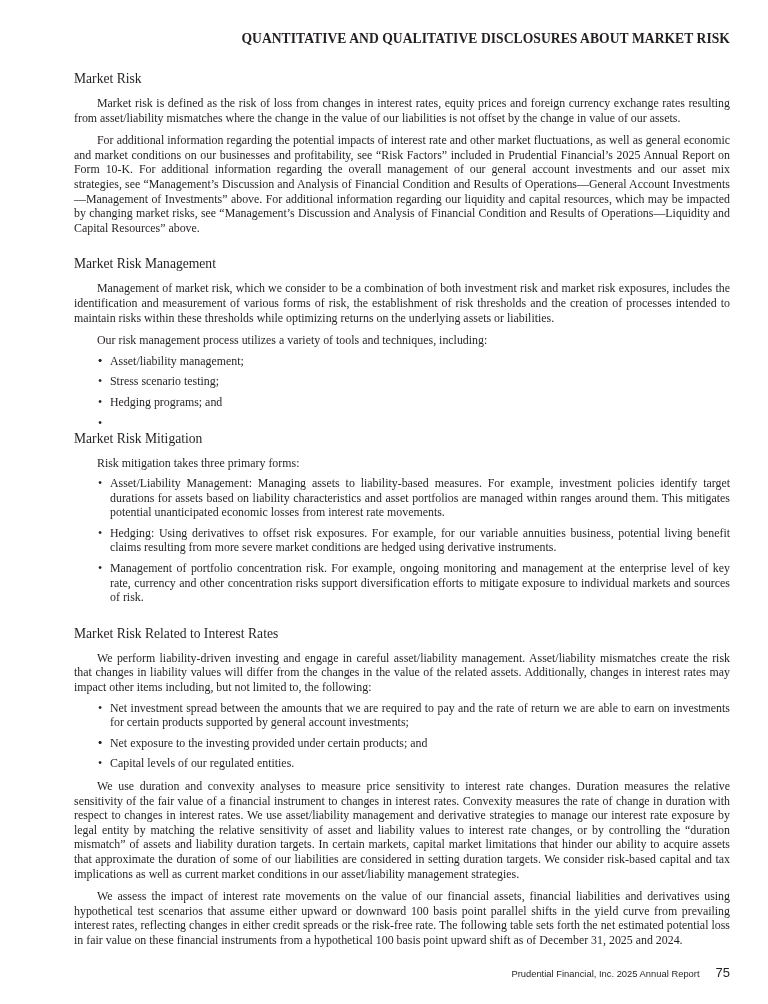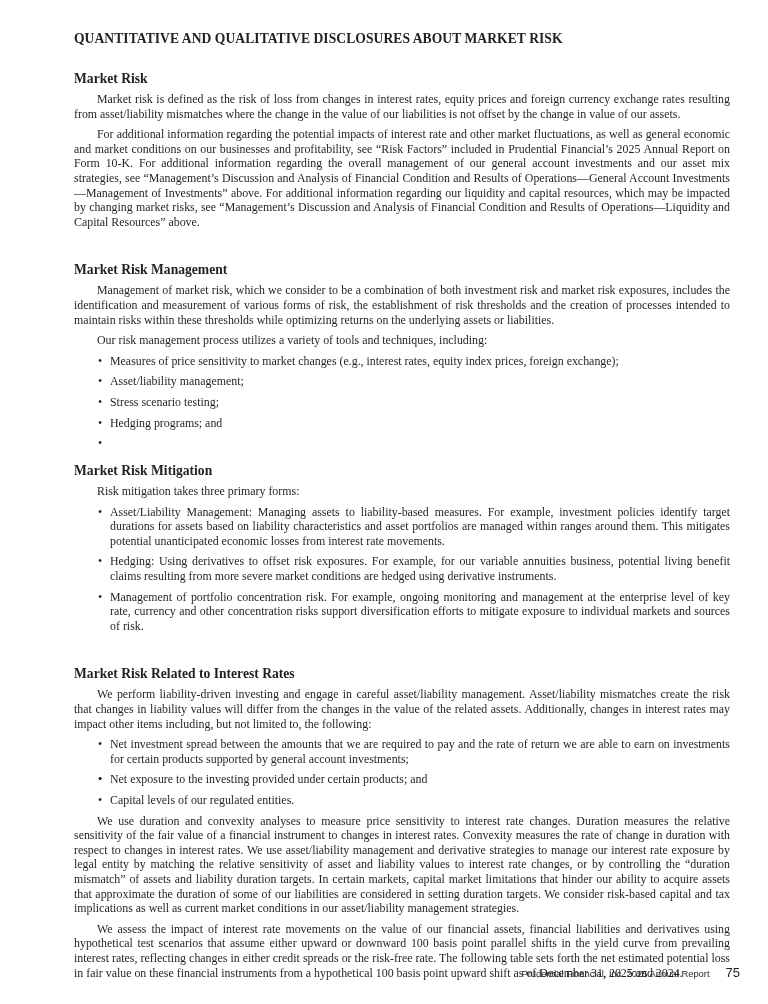--- a/index.html
+++ b/index.html
@@ -3,39 +3,39 @@
 <meta charset="utf-8">
 <style>
   html, body { margin: 0; padding: 0; background: #ffffff; }
   body {
     width: 768px; height: 1004px; position: relative; overflow: hidden;
     font-family: "Liberation Serif", "DejaVu Serif", serif;
     color: #231f20;
   }
   .page { position: absolute; left: 74px; top: 30px; width: 656px; }
   .title {
-    text-align: left; font-weight: bold; font-size: 13.6px;
+    text-align: right; font-weight: bold; font-size: 13.6px;
     letter-spacing: 0.05px; margin: 0 0 22px 0; line-height: 18px;
   }
   h2 {
-    font-size: 13.6px; font-weight: bold; margin: 16px 0 4px 0; line-height: 18px;
+    font-size: 13.6px; font-weight: normal; margin: 4px 0 4px 0; line-height: 18px;
   }
   p {
-    font-size: 11.9px; line-height: 14.6px; margin: 2px 0 6px 0;
+    font-size: 11.9px; line-height: 14.6px; margin: 8px 0 6px 0;
     text-align: justify; text-indent: 23px;
   }
   ul { list-style: none; margin: 0; padding: 0; }
   li {
     position: relative; font-size: 11.9px; line-height: 14.6px;
     margin: 0 0 6px 0; padding-left: 36px; text-align: justify;
   }
   li .bullet { position: absolute; left: 24px; top: 0; }
   .gap { height: 10px; }
   .footer {
-    position: absolute; right: 28px; top: 965px;
+    position: absolute; right: 38px; top: 965px;
     font-family: "Liberation Sans", "DejaVu Sans", sans-serif;
     font-size: 9.4px; color: #231f20; display: flex; align-items: baseline;
   }
   .footer .pg { font-size: 13px; margin-left: 16px; }
 </style>
 </head>
 <body>
 
 <div class="page">
   <div class="title">QUANTITATIVE AND QUALITATIVE DISCLOSURES ABOUT MARKET RISK</div>
@@ -45,21 +45,21 @@
     <p>Market risk is defined as the risk of loss from changes in interest rates, equity prices and foreign currency exchange rates resulting from asset/liability mismatches where the change in the value of our liabilities is not offset by the change in value of our assets.</p>
     <p>For additional information regarding the potential impacts of interest rate and other market fluctuations, as well as general economic and market conditions on our businesses and profitability, see “Risk Factors” included in Prudential Financial’s 2025 Annual Report on Form 10-K. For additional information regarding the overall management of our general account investments and our asset mix strategies, see “Management’s Discussion and Analysis of Financial Condition and Results of Operations—General Account Investments—Management of Investments” above. For additional information regarding our liquidity and capital resources, which may be impacted by changing market risks, see “Management’s Discussion and Analysis of Financial Condition and Results of Operations—Liquidity and Capital Resources” above.</p>
   </section>
   <div class="gap"></div>
 
   <section>
     <h2>Market Risk Management</h2>
     <p>Management of market risk, which we consider to be a combination of both investment risk and market risk exposures, includes the identification and measurement of various forms of risk, the establishment of risk thresholds and the creation of processes intended to maintain risks within these thresholds while optimizing returns on the underlying assets or liabilities.</p>
     <p>Our risk management process utilizes a variety of tools and techniques, including:</p>
     <ul>
-      <li><span class="bullet">•</span><span>Measures of price sensitivity to market changes (e.g., interest rates, equity index prices, foreign exchange);</span></li>
+      <li><span class="bullet">•</span></li>
       <li><span class="bullet">•</span><span>Asset/liability management;</span></li>
       <li><span class="bullet">•</span><span>Stress scenario testing;</span></li>
       <li><span class="bullet">•</span><span>Hedging programs; and</span></li>
       <li><span class="bullet">•</span></li>
     </ul>
   </section>
   <div class="gap"></div>
 
   <section>
     <h2>Market Risk Mitigation</h2>

